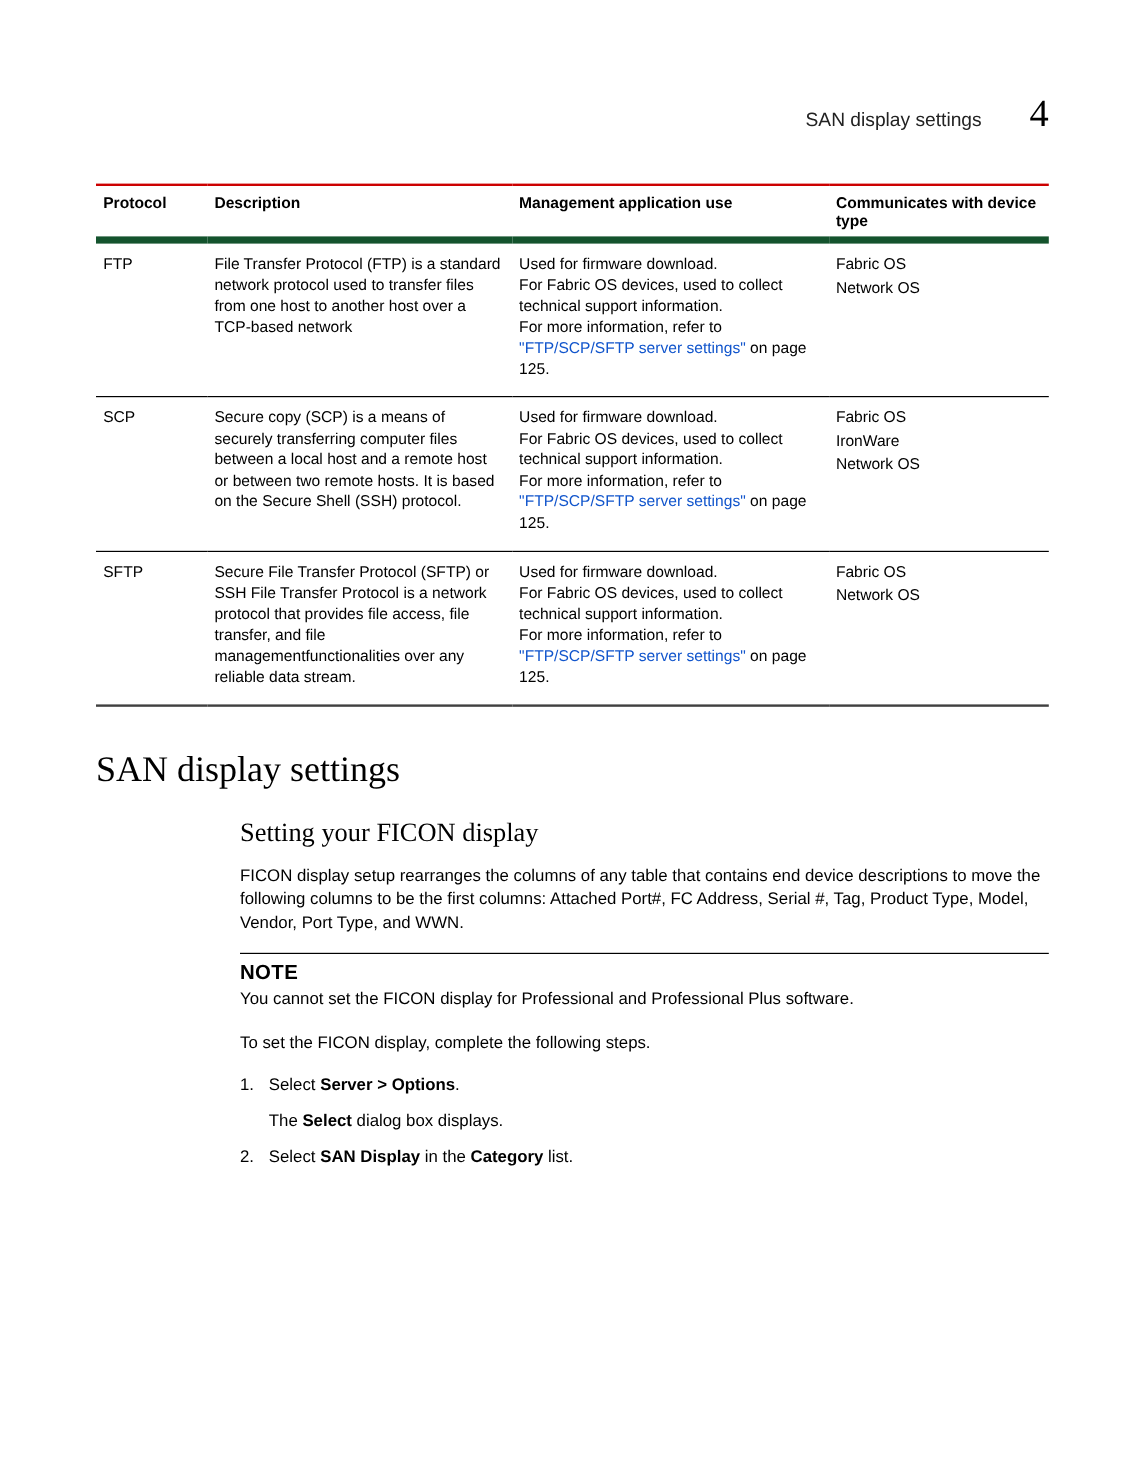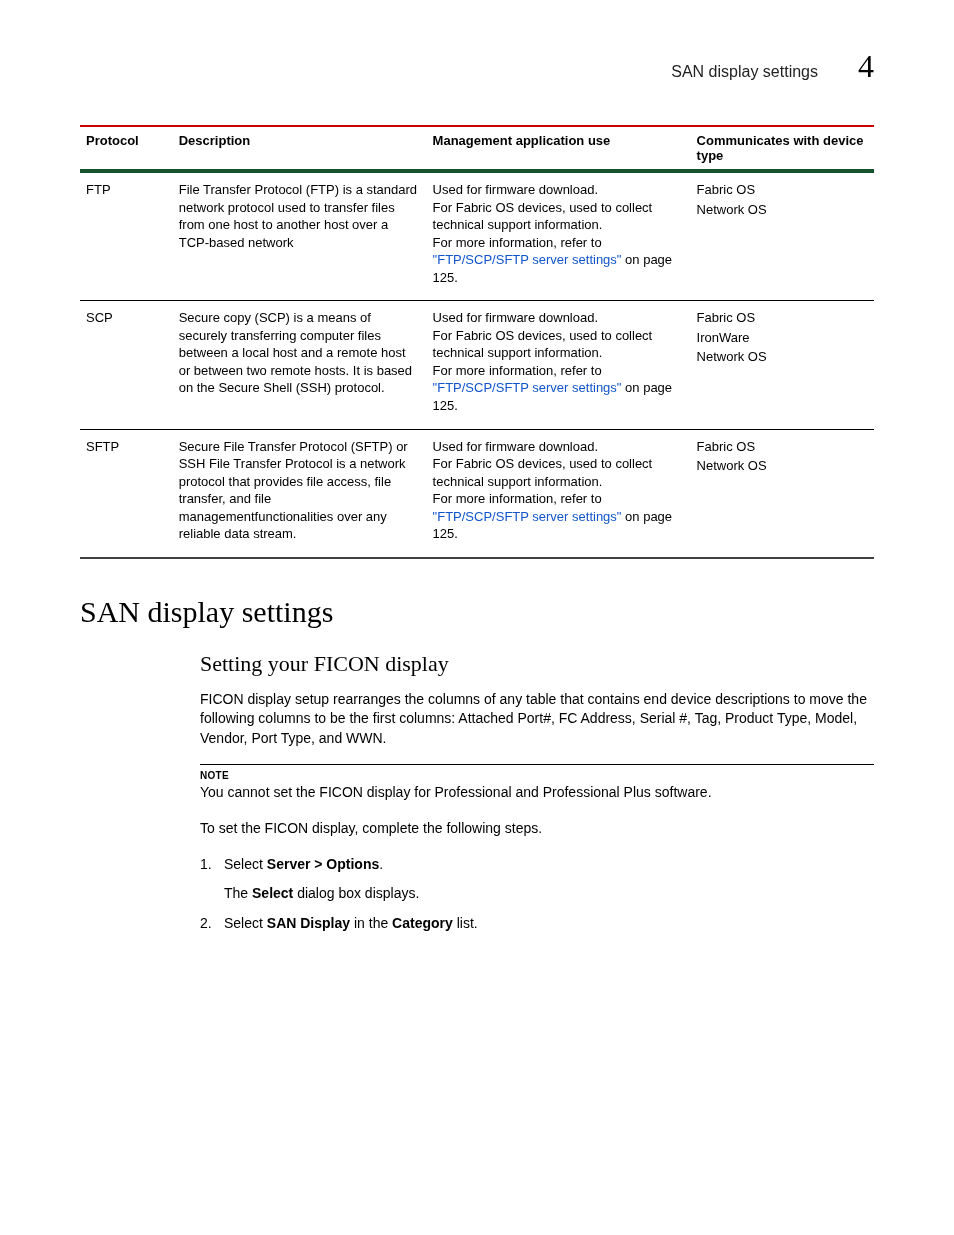--- a/index.html
+++ b/index.html
@@ -5,21 +5,21 @@
   body {
     font-family: Arial, Helvetica, sans-serif;
     margin: 0;
     padding: 0;
     background: #fff;
     color: #000;
   }
   .page {
     width: 954px;
     height: 1235px;
-    padding: 48px 80px 60px 80px;
+    padding: 76px 80px 60px 80px;
     box-sizing: border-box;
     position: relative;
   }
   .header-line {
     display: flex;
     justify-content: flex-end;
     align-items: baseline;
     margin-bottom: 40px;
   }
   .header-title {
@@ -46,21 +46,21 @@
     margin-left: 24px;
     font-stretch: condensed;
   }
   table.protocols {
     width: 100%;
     border-collapse: collapse;
     font-size: 13px;
   }
   table.protocols thead tr {
     border-top: 2px solid #c00;
-    border-bottom: 4px solid #14532d;
+    border-bottom: 6px solid #14532d;
   }
   table.protocols th {
     text-align: left;
     font-weight: bold;
     padding: 6px 6px;
     vertical-align: top;
   }
   table.protocols tbody tr {
     border-top: 1px solid #000;
   }
@@ -96,21 +96,21 @@
     font-size: 22px;
     margin: 20px 0 10px 0;
     font-stretch: condensed;
   }
   .note-block {
     margin-top: 16px;
     border-top: 1px solid #000;
   }
   .note-label {
     font-weight: bold;
-    font-size: 10px;
+    font-size: 17px;
     letter-spacing: 0.3px;
     margin-top: 4px;
   }
   .steps {
     margin-top: 16px;
   }
   .step {
     display: flex;
     margin-bottom: 8px;
   }

